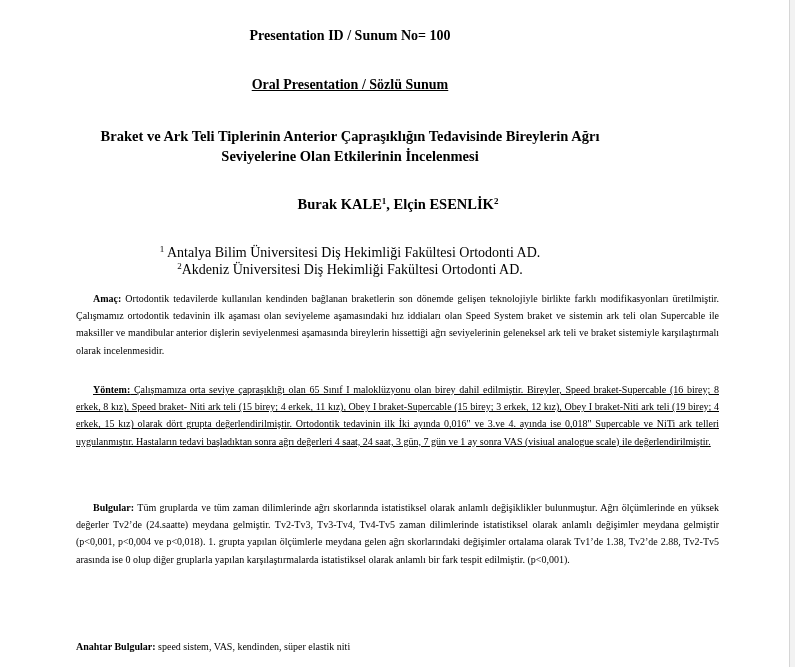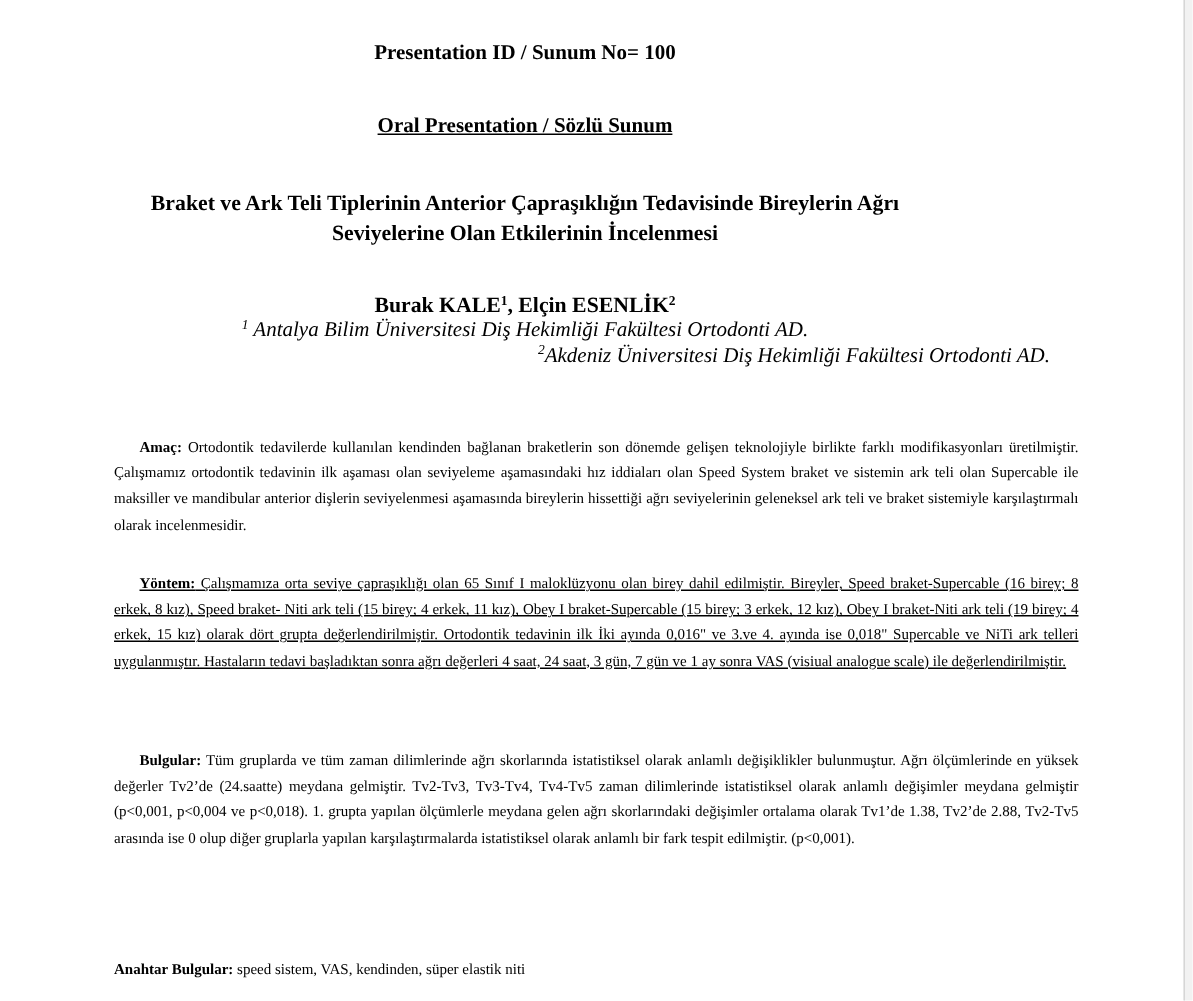--- a/index.html
+++ b/index.html
@@ -54,33 +54,34 @@
       top: 126px;
       font-size: 14.5px;
       font-weight: bold;
       line-height: 20px;
     }
     .authors {
       top: 195px;
       font-size: 14.5px;
       font-weight: bold;
       line-height: 18px;
+      margin-left: 48px;
     }
     .authors sup, .affil sup {
       font-size: 9px;
       vertical-align: 5px;
       line-height: 0;
     }
     .affil {
       font-size: 14px;
-      font-style: italic;
       line-height: 17px;
+      margin-top: 32px;
     }
     .affil1 { top: 212px; }
-    .affil2 { top: 229px; text-align: right; }
+    .affil2 { top: 229px; }
 
     .body-text {
       position: absolute;
       left: 76px;
       width: 643px;
       font-size: 10px;
       line-height: 17.2px;
       text-align: justify;
       margin: 0;
     }

